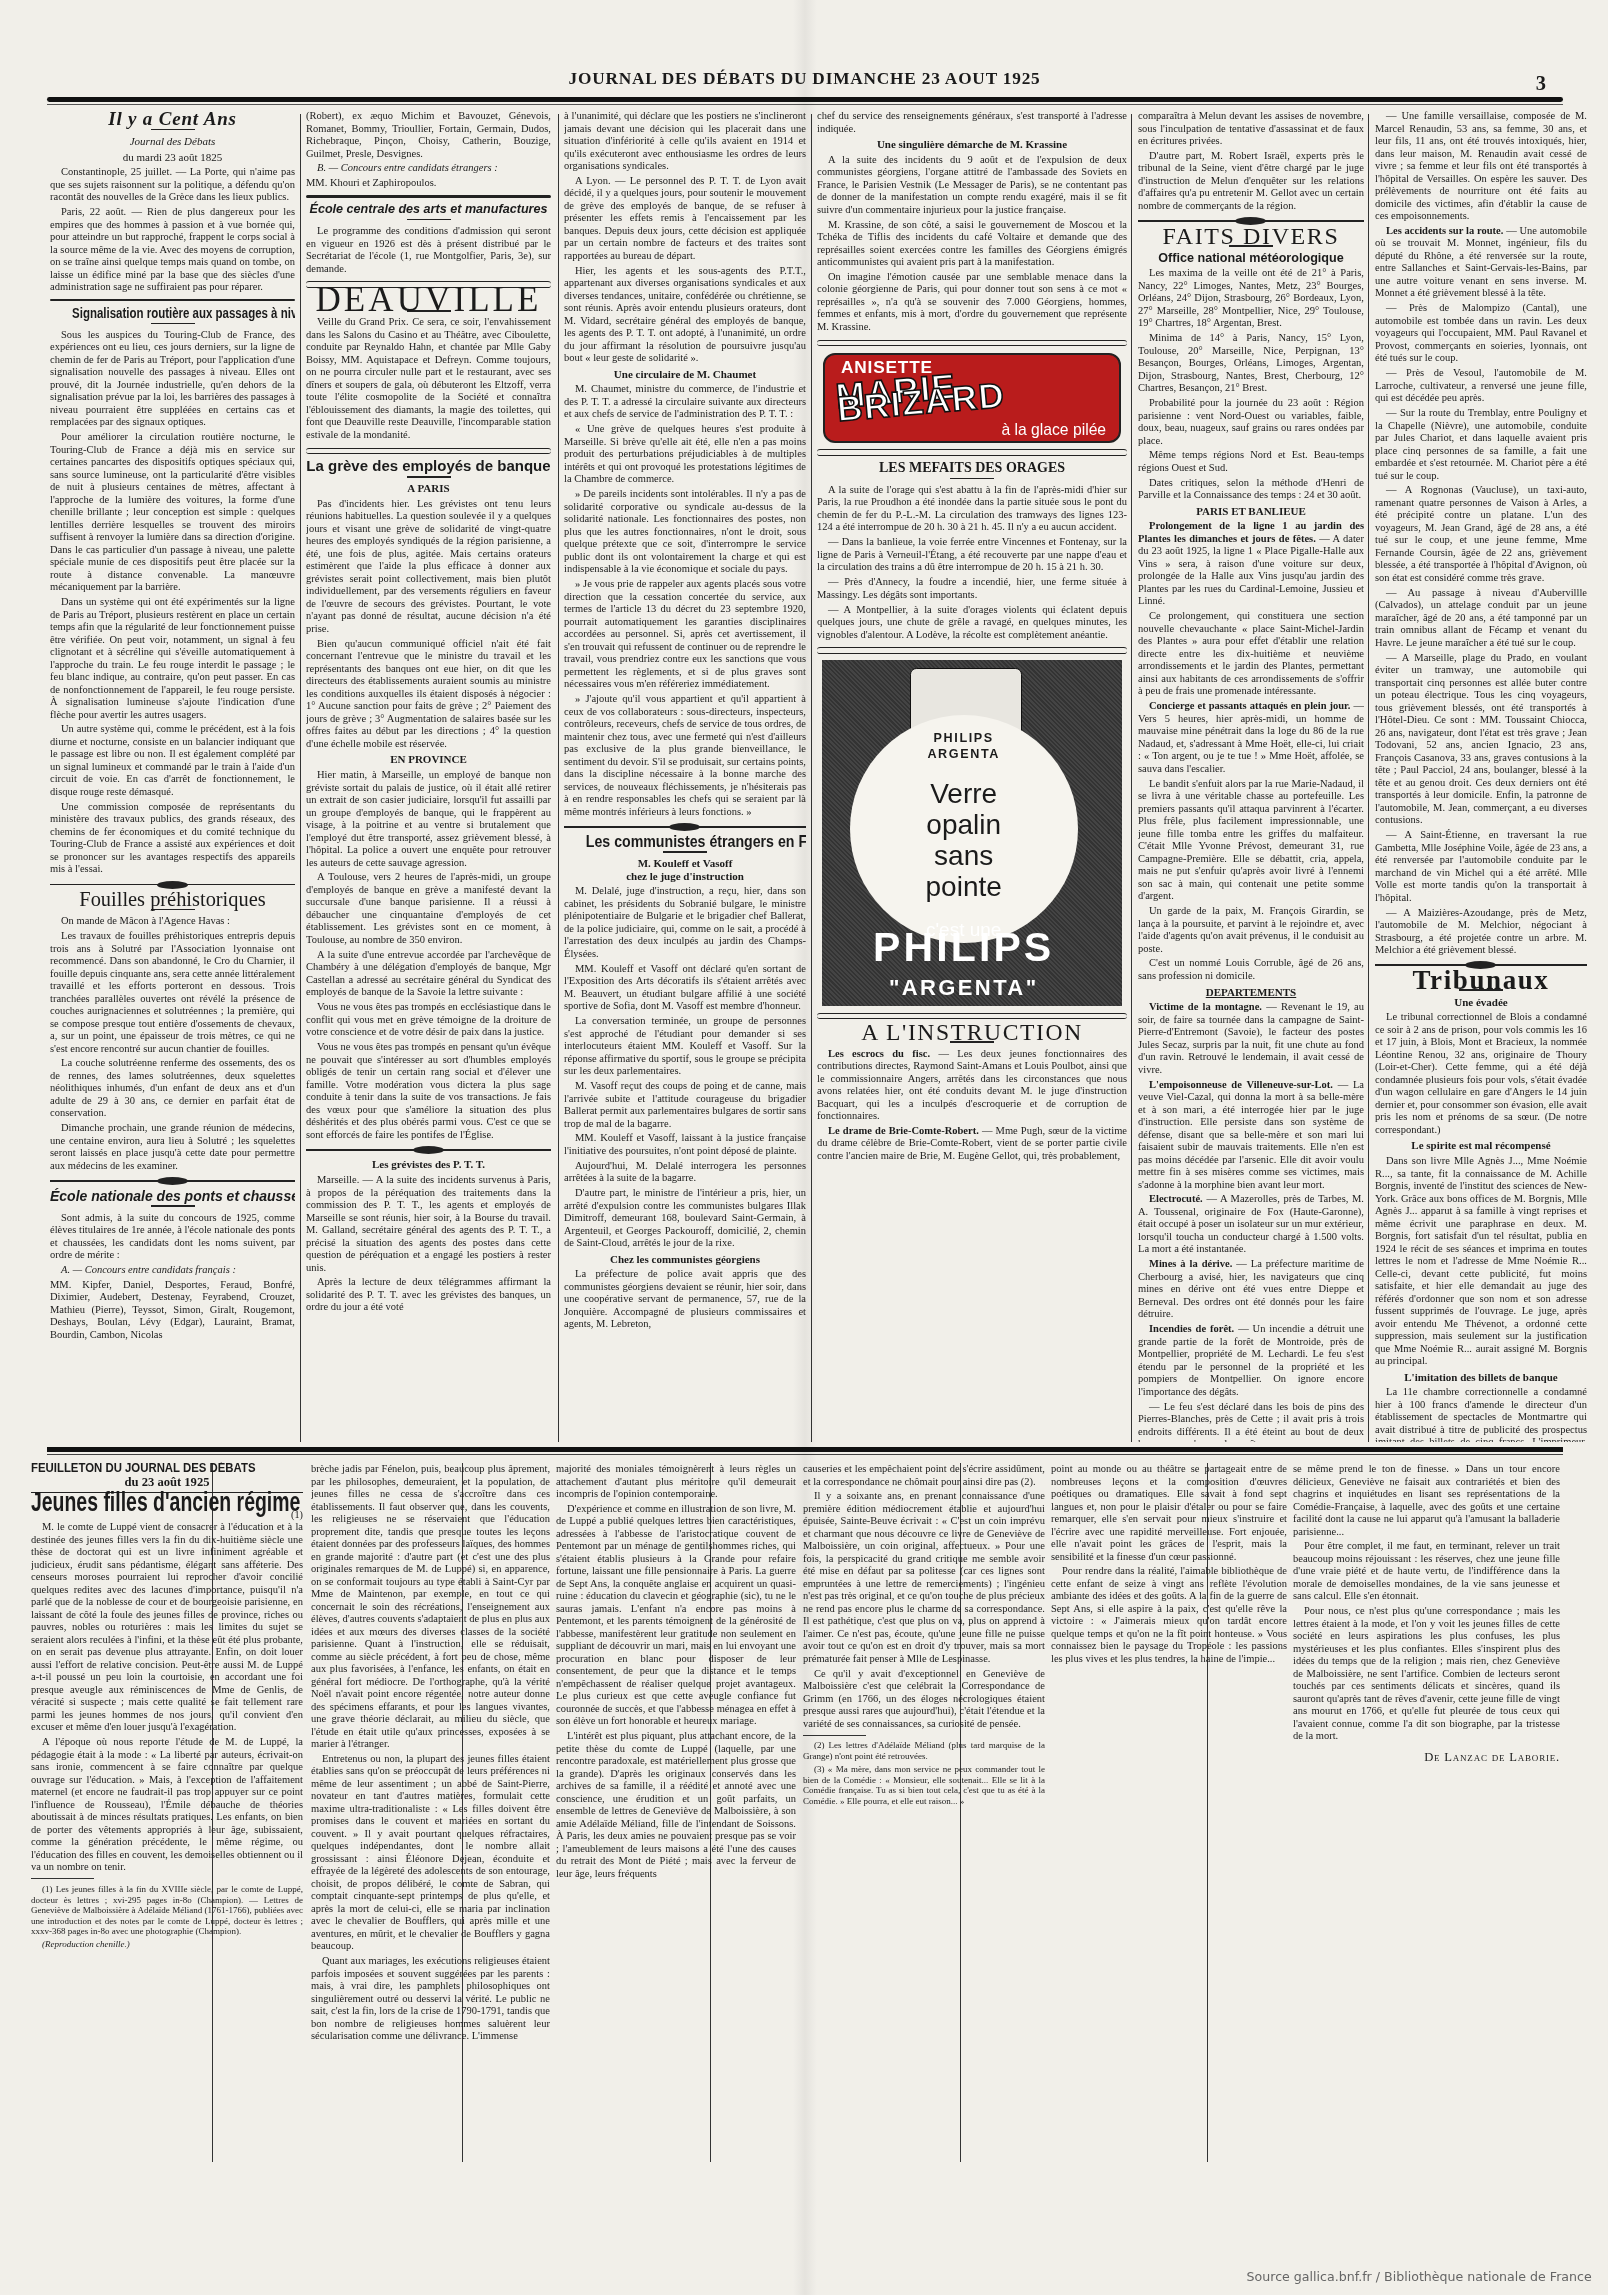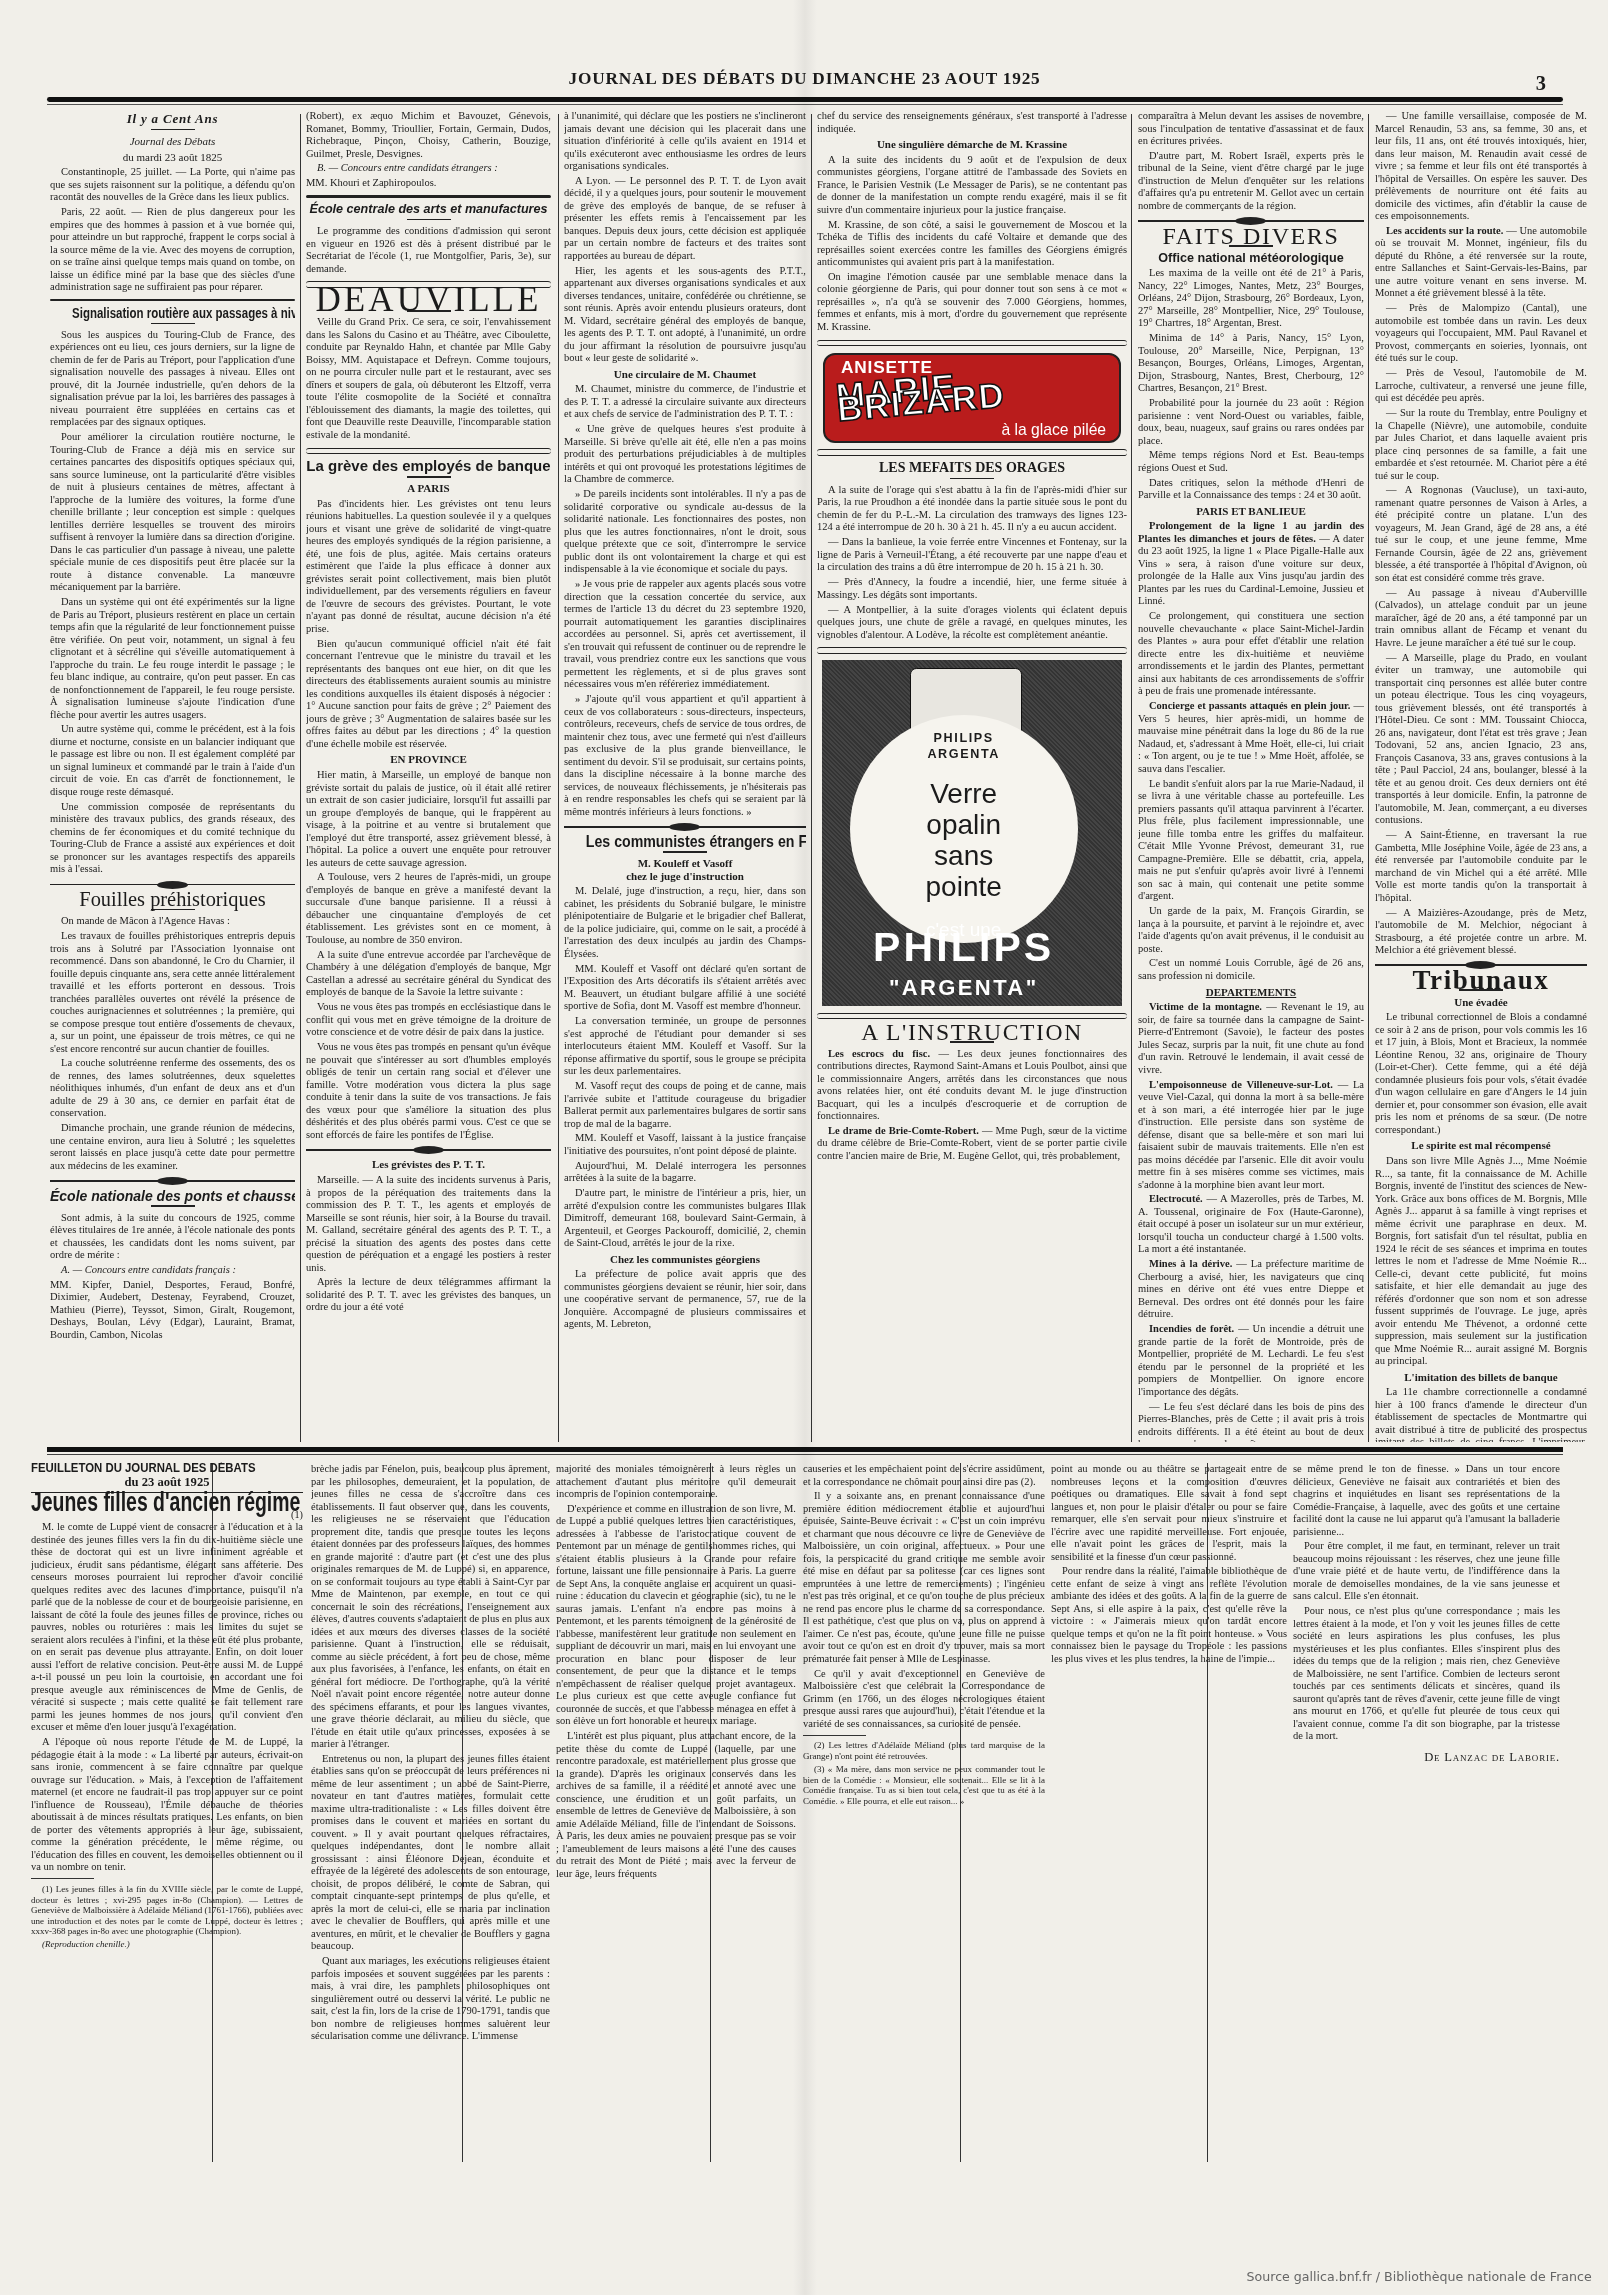--- a/index.html
+++ b/index.html
@@ -19,21 +19,21 @@
   .pagenum { position:absolute; right:63px; top:72px; font-size:20.4px; font-weight:bold; font-family:"Liberation Serif",serif; }
   .topline { position:absolute; left:47px; top:97px; width:1516px; height:4.7px; background:#111; border-radius:2.4px; }
   .topline2 { position:absolute; left:47px; top:104px; width:1516px; height:0.8px; background:#555; }
   .col {
     position:absolute; top:110px; overflow:hidden;
     font-size:10.5px; line-height:12.5px; text-align:justify;
   }
   .col p { margin:0 0 2.4px 0; text-indent:11px; }
   .col .noind { text-indent:0; }
   .rule-v { position:absolute; width:0.8px; background:#333; }
-  .h-serif-italic { font-family:"Liberation Serif",serif; font-weight:bold; font-style:italic; text-align:center; font-size:13px; margin:3.1px 0 1.6px; letter-spacing:0.8px; }
+  .h-serif-italic { font-family:"Liberation Serif",serif; font-weight:bold; font-style:italic; text-align:center; font-size:19px; margin:3.1px 0 1.6px; letter-spacing:0.8px; }
   .h-condensed { font-family:"Liberation Sans",sans-serif; font-weight:bold; text-align:center; font-size:14px; transform:scaleX(0.82); transform-origin:center; white-space:nowrap; margin:4.7px 0 3.1px; }
   .h-big { font-family:"Liberation Serif",serif; text-align:center; font-size:35px; letter-spacing:3.1px; margin:1.6px 0; }
   .h-mid { font-family:"Liberation Serif",serif; text-align:center; font-size:20.4px; margin:3.1px 0; }
   .h-sans-italic { font-family:"Liberation Sans",sans-serif; font-style:italic; font-weight:bold; text-align:center; font-size:14px; margin:3.1px 0; white-space:nowrap; }
   .h-sans-bold { font-family:"Liberation Sans",sans-serif; font-weight:bold; text-align:center; font-size:15px; margin:3.1px 0; }
   .sub { text-align:center; font-weight:bold; font-size:11px; margin:3.1px 0; }
   .subi { text-align:center; font-style:italic; font-size:11px; margin:1.6px 0; }
   .dash { width:44px; height:1.6px; background:#222; margin:3.1px auto 4.7px; }
   .sep { height:2.4px; background:#222; margin:5.5px 0; border-radius:1.6px; }
   .sep-wave { height:4.7px; margin:6.3px 0; border-top:1.6px solid #222; border-bottom:1.6px solid #222; border-radius:3.1px; }

